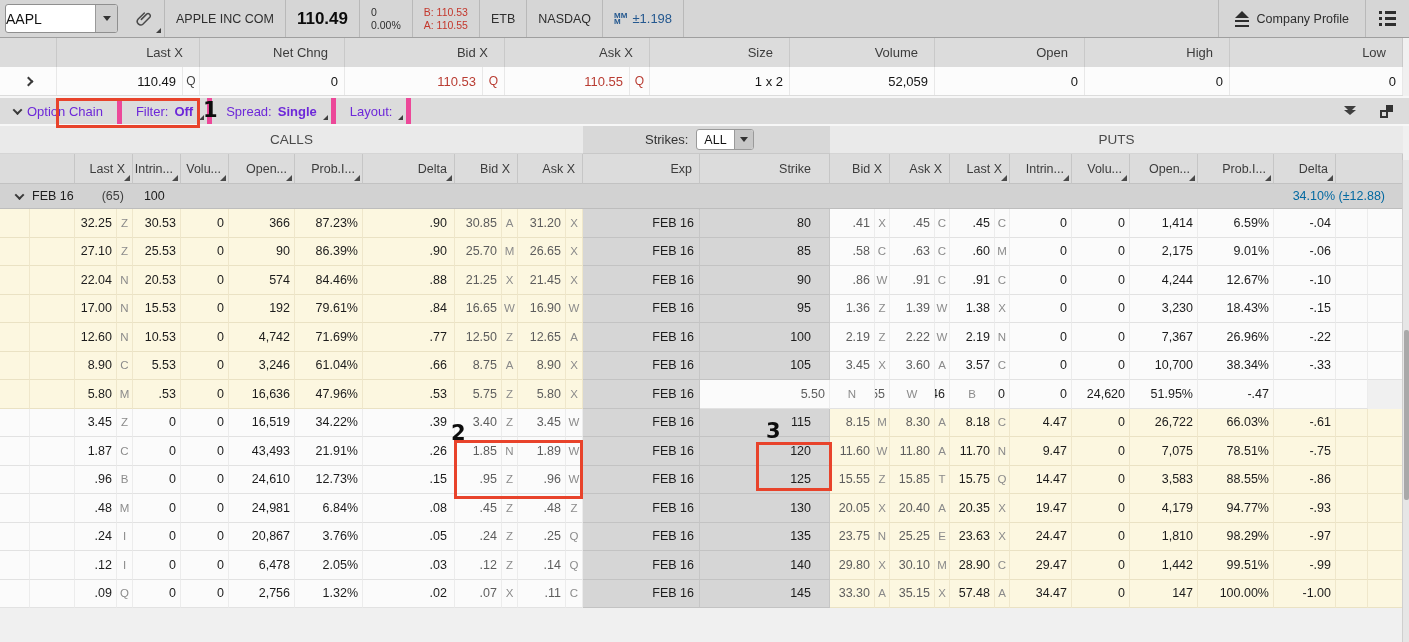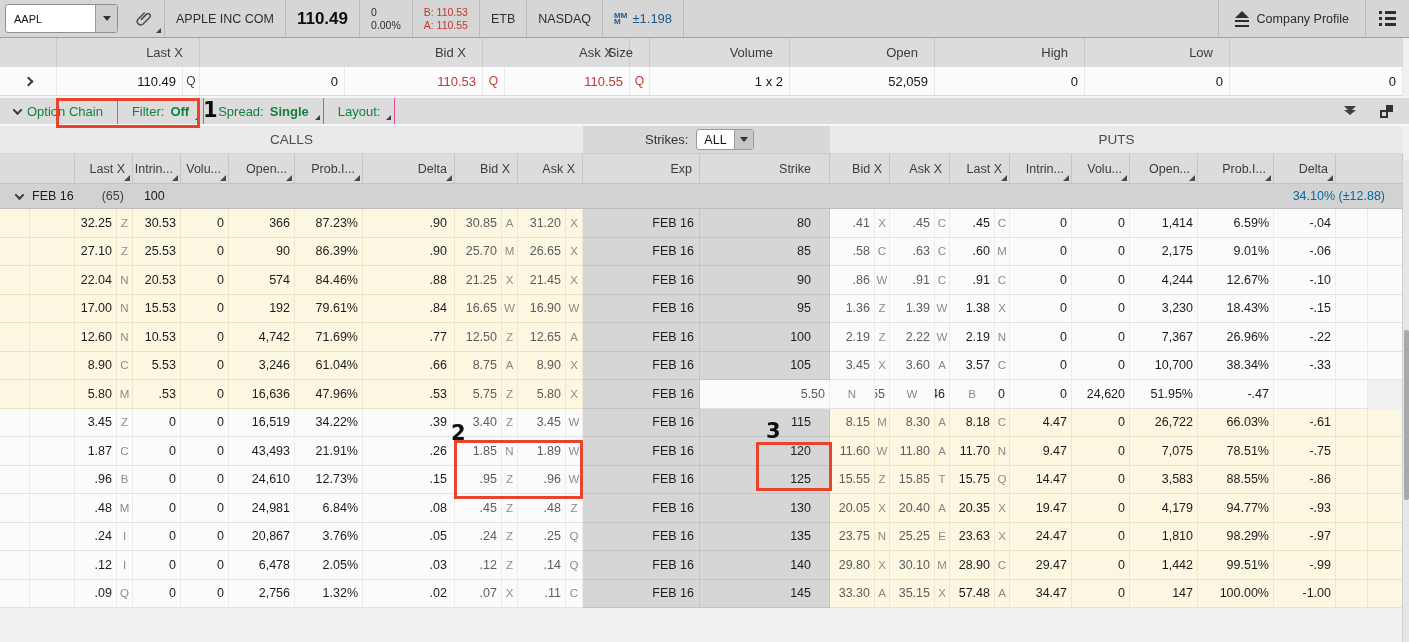--- a/index.html
+++ b/index.html
@@ -4,21 +4,21 @@
 <style>
   * { box-sizing: border-box; margin: 0; padding: 0; }
   html,body { width:1409px; height:642px; }
   body { font-family:"Liberation Sans", sans-serif; background:#f0f0f0; position:relative; overflow:hidden; }
   #app { position:absolute; left:0; top:0; width:1409px; height:642px; background:#f0f0f0; }
 
   
   .topbar { height:38px; background:#d6d6d6; border-bottom:1px solid #9f9f9f; display:flex; align-items:stretch; }
   .tcell { display:flex; align-items:center; padding:0 11px; border-right:1px solid #b9b9b9; position:relative; color:#2e2e2e; font-size:12.5px; }
   .symbol-combo { display:flex; align-items:stretch; margin:4px 6px 4px 5px; width:113px; background:#fff; border:1px solid #8f8f8f; border-radius:3px; overflow:hidden; }
-  .symbol-text { flex:1; display:flex; align-items:center; padding-left:8px; font-size:11px; color:#111; }
+  .symbol-text { flex:1; display:flex; align-items:center; font-size:14px; color:#111; }
   .combo-btn { width:22px; background:#cfcfcf; border-left:1px solid #9a9a9a; display:flex; align-items:center; justify-content:center; }
   .tri-down { width:0; height:0; border-left:4px solid transparent; border-right:4px solid transparent; border-top:5px solid #333; }
   .corner::after { content:""; position:absolute; right:3px; bottom:4px; width:0; height:0; border-left:5px solid transparent; border-bottom:5px solid #3f3f3f; }
   .pricecell .big { font-size:17px; font-weight:bold; color:#0c0c0c; }
   .stack { flex-direction:column; justify-content:center; align-items:flex-start; line-height:13px; font-size:10.5px; }
   .stack.red span { color:#c4372c; }
   .mmcell { gap:5px; }
   .mm-icon { display:flex; flex-direction:column; line-height:6px; color:#24588f; font-weight:bold; font-size:8px; letter-spacing:0; }
   .mm-icon::before { content:"MM"; }
   .mm-icon::after { content:"M"; }
@@ -51,21 +51,21 @@
   .ugrid-h .uc { display:flex; align-items:center; justify-content:flex-end; padding-right:16px; font-size:13px; color:#3c3c3c; border-right:1px solid #c9c9c9; }
   .ugrid-r { display:grid; grid-template-columns:var(--ucols); height:29px; background:#fcfcfc; width:1403px; border-bottom:1px solid #dcdcdc; }
   .ugrid-r .uv { display:flex; align-items:center; justify-content:flex-end; padding-right:6px; font-size:13px; color:#141414; border-right:1px solid #e8e8e8; }
   .ugrid-r .us { display:flex; align-items:center; justify-content:center; font-size:12px; color:#444; border-right:1px solid #e8e8e8; }
   .ugrid-r .red { color:#b93c32; }
   .uexp { display:flex; align-items:center; justify-content:center; border-right:1px solid #e8e8e8; }
   .usp2 { grid-column:span 2; }
 
   
   .oc-toolbar { height:28px; background:#dcdcdc; display:flex; align-items:stretch; border-bottom:2px solid #f7f7f7; position:relative; }
-  .oc-item { display:flex; align-items:center; gap:6px; padding:0 14px; border-right:1px solid #ec4899; font-size:13px; color:#15803d; position:relative; }
+  .oc-item { display:flex; align-items:center; gap:6px; padding:0 14px; border-right:5px solid #ec4899; font-size:13px; color:#6d28d9; position:relative; }
   .oc-item b { font-weight:bold; }
   .dbl-chev { position:absolute; right:53px; top:8px; display:flex; flex-direction:column; gap:1px; }
   .dbl-chev i { display:block; width:0; height:0; border-left:6px solid transparent; border-right:6px solid transparent; border-top:6px solid #3f3f3f; }
   .dbl-chev i + i { margin-top:-3px; border-top-width:5px; }
   .oc-detach { position:absolute; right:16px; top:7px; width:13px; height:13px; }
 
   
   .ctitle { display:flex; height:28px; width:1403px; }
   .title-calls { width:583px; background:#eaeaea; display:flex; align-items:center; justify-content:center; font-size:13.5px; color:#4a4a4a; border-bottom:1px solid #d5d5d5; }
   .title-mid { width:247px; background:#d8d8d8; display:flex; align-items:center; font-size:13px; color:#333; border-bottom:1px solid #c8c8c8; }
@@ -180,20 +180,21 @@
             <span class="list-line"></span>
           </span>
       </span>
     </div>
   </div>
 
 
   <div class="ugrid-h">
     <div class="uc" style="padding-right:0"></div>
     <div class="uc usp2">Last X</div>
+    <div class="uc">Net Chng</div>
     <div class="uc usp2">Bid X</div>
     <div class="uc usp2">Ask X</div>
     <div class="uc">Size</div>
     <div class="uc">Volume</div>
     <div class="uc">Open</div>
     <div class="uc">High</div>
     <div class="uc">Low</div>
   </div>
 
   <div class="ugrid-r">

